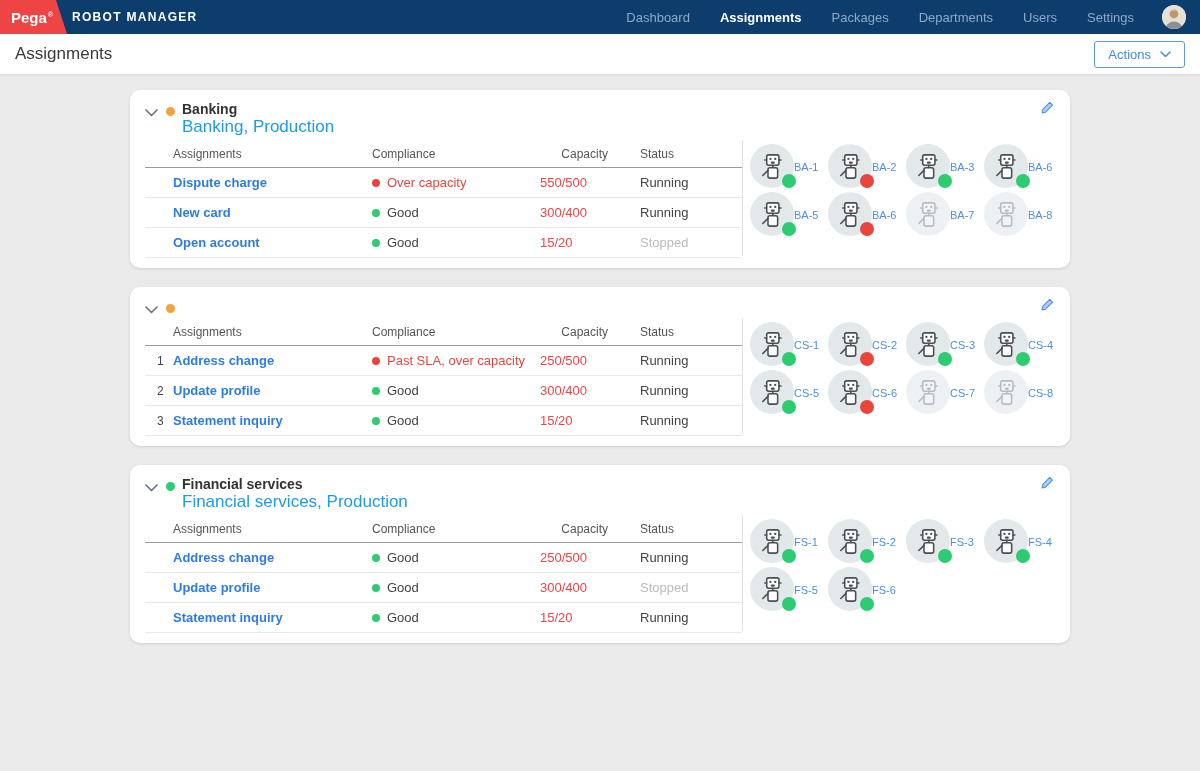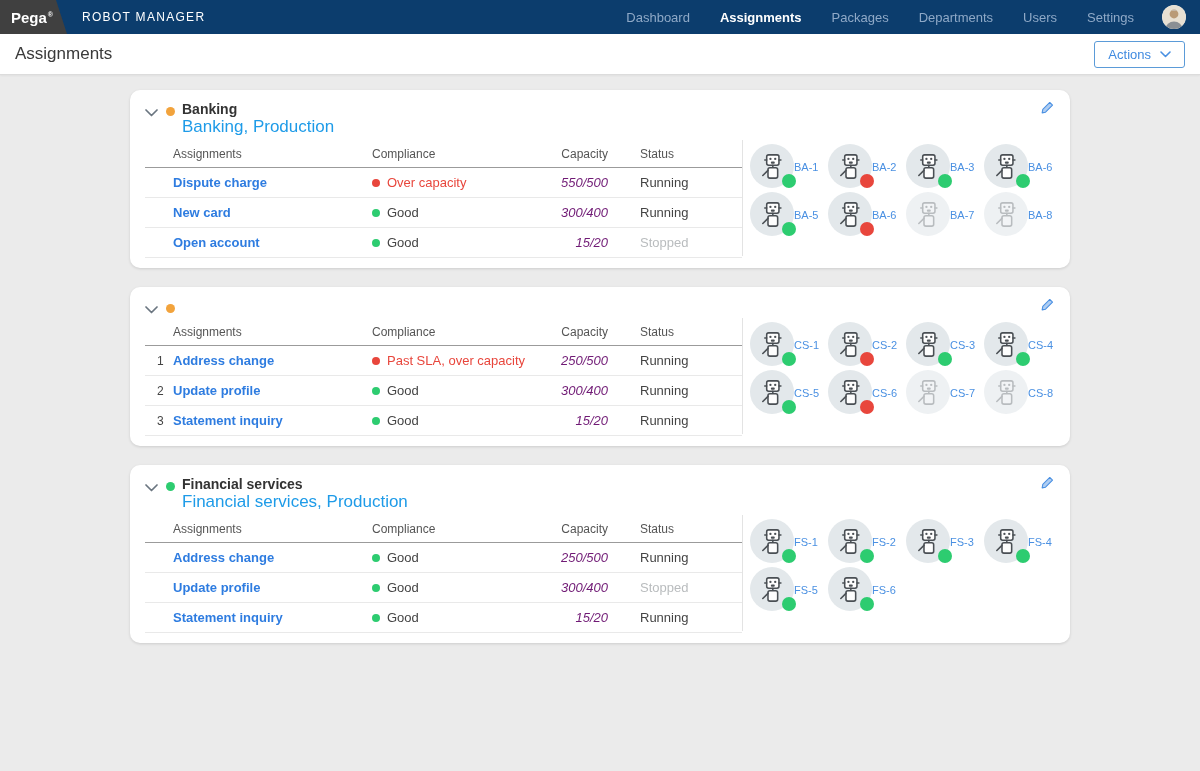--- a/index.html
+++ b/index.html
@@ -11,30 +11,30 @@
     color:#404040;
     overflow:hidden;
   }
 
   
   .navbar {
     height:34px; background:#0c3d6d;
     display:flex; align-items:center;
   }
   .brand {
-    height:34px; width:68px; background:#404040;
+    height:34px; width:68px; background:#ef4444;
     clip-path:polygon(0 0,56px 0,67px 100%,0 100%);
     color:#fff; font-weight:bold; font-size:15px;
     display:flex; align-items:center; padding-left:11px;
     cursor:pointer; flex:0 0 auto;
   }
   .brand sup { font-size:7px; margin-left:1px; margin-top:-6px; }
   .app-title {
-    color:#fff; font-weight:normal; font-size:12px;
-    letter-spacing:1.3px; margin-left:14px;text-align:center;
+    color:#fff; font-weight:bold; font-size:12px;
+    letter-spacing:1.3px; margin-left:4px;text-align:center;
   }
   .nav-items { margin-left:auto; display:flex; gap:30px; align-items:center; font-size:13px; }
   .nav-item { color:#8fa9c7; cursor:pointer; text-decoration:none; }
   .nav-item.active { color:#ffffff; font-weight:bold; }
   .avatar {
     width:24px; height:24px; border-radius:50%;
     margin:0 14px 0 28px; overflow:hidden; cursor:pointer;
     background:#dfe5e9; flex:0 0 auto;
   }
 
@@ -86,21 +86,21 @@
   }
   .th-cap { text-align:right; }
   .trow { height:30px; border-bottom:1px solid #e9e9e9; font-size:13px; }
   .c-num  { font-size:12px; color:#444; }
   .c-name { color:#2e7ce0; font-weight:bold; text-decoration:none; cursor:pointer; white-space:nowrap; }
   .c-comp { display:flex; align-items:center; gap:7px; color:#444; white-space:nowrap; }
   .dot8 { width:8px; height:8px; border-radius:50%; flex:0 0 auto; }
   .c-comp.good .dot8 { background:#2dcc70; }
   .c-comp.bad  .dot8 { background:#e8463c; }
   .c-comp.bad { color:#e8463c; }
-  .c-cap { text-align:right; color:#701a75;font-style:italic; }
+  .c-cap { text-align:left; color:#ef4444; }
   .c-status { grid-column:6; color:#444; }
   .c-status.muted { color:#b9bcbe; }
 
   
   .robots {
     flex:1; border-left:1px solid #e3e3e3;
     margin:4px 0 2px; padding:4px 0 0 7px;
     display:flex; flex-wrap:wrap; align-content:flex-start;
   }
   .robot { width:78px; display:flex; flex-direction:row; align-items:center; margin-bottom:4px; cursor:pointer; }

